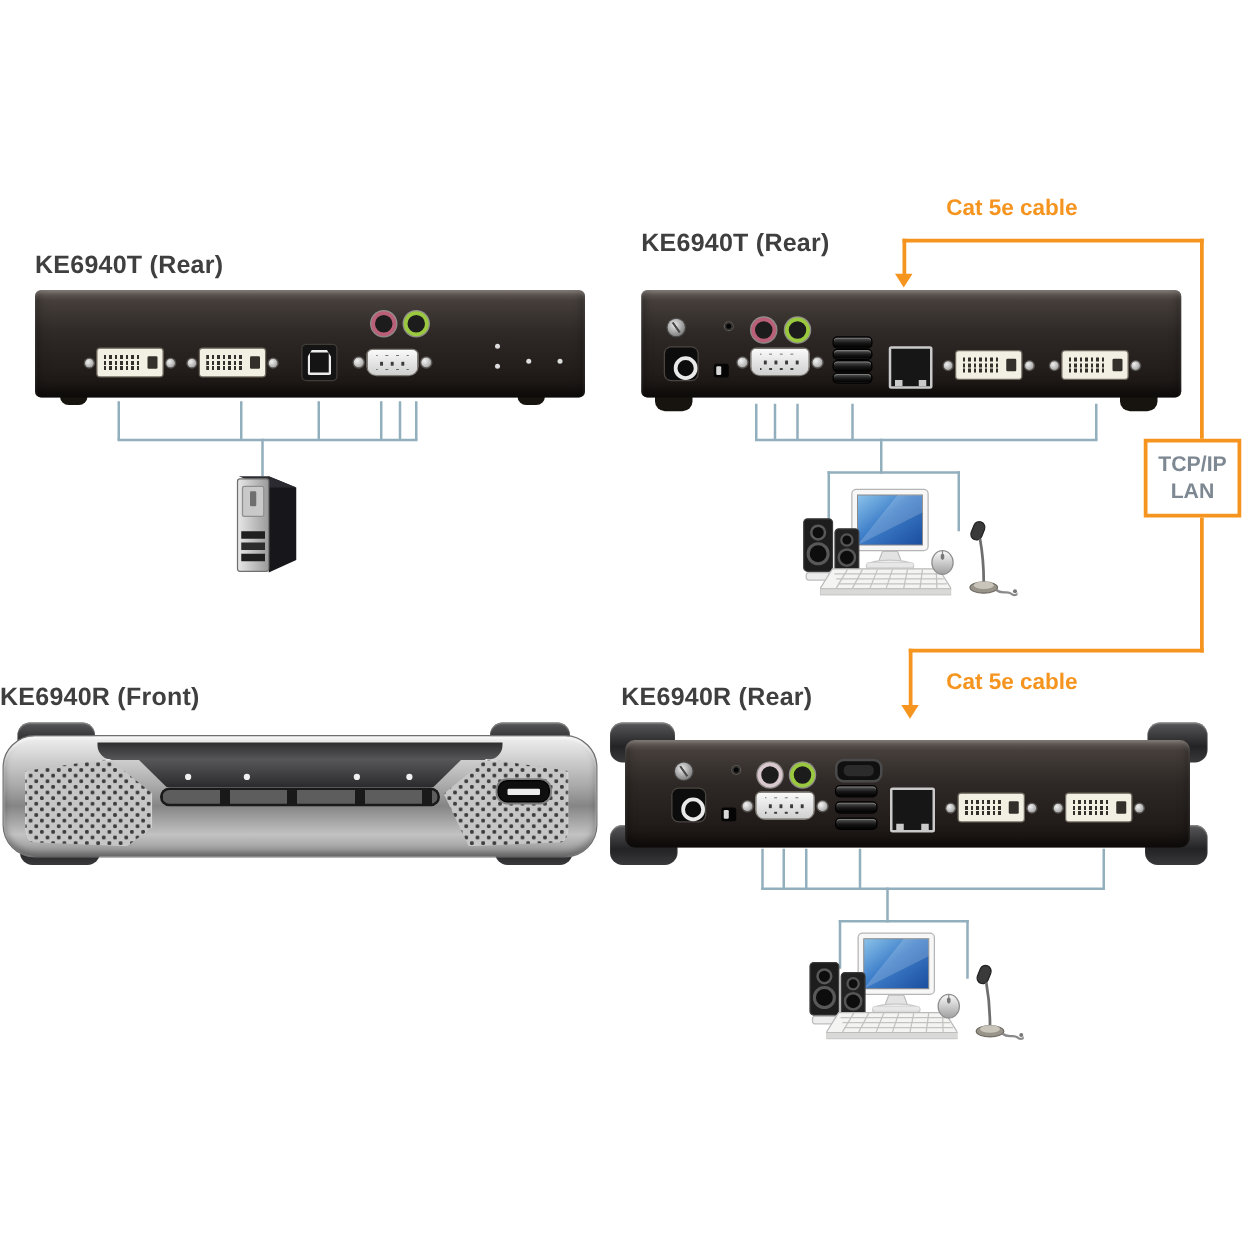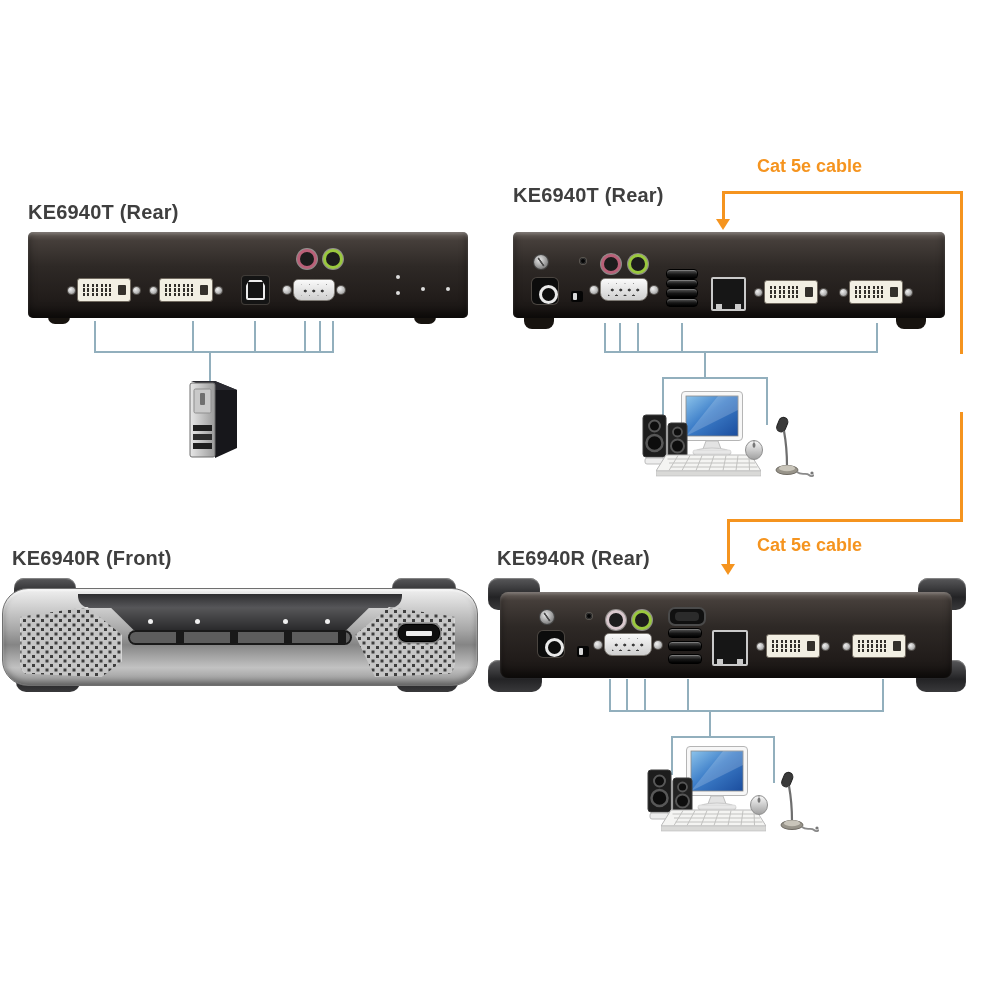--- a/index.html
+++ b/index.html
@@ -238,28 +238,32 @@
     <svg class="c-mic" viewBox="0 0 52 66">
       <rect x="16" y="1" width="9" height="15" rx="4.5" transform="rotate(22 20 8)" fill="#3a3a3a" stroke="#222"></rect>
       <path d="M22 15 C24 26 25 36 25 50" fill="none" stroke="#6e6e6e" stroke-width="2.2"></path>
       <ellipse cx="25" cy="54" rx="11" ry="4.5" fill="#98948a" stroke="#6e6a62"></ellipse>
       <ellipse cx="25" cy="52.2" rx="8" ry="3" fill="#c9c5ba"></ellipse>
       <path d="M35 56 c5 4 9 0 12 3 c2 2 5 1 6 -1" fill="none" stroke="#8a8a8a" stroke-width="1.8"></path>
       <circle cx="50" cy="57" r="1.6" fill="#777"></circle>
     </svg>
   </div>
 
+  <div class="lanbox" style="left:915px;top:351px;width:78px;height:63px">
+    <span>TCP/IP</span>
+    <span>LAN</span>
+  </div>
 
   <div class="ol" style="left:960px;top:412px;width:3px;height:110px"></div>
   <div class="ol" style="left:727px;top:519px;width:236px;height:3px"></div>
   <div class="ol" style="left:727px;top:519px;width:3px;height:47px"></div>
   <div class="arrow" style="left:721px;top:564px"></div>
   <div class="cable-label" style="left:757px;top:535px">Cat 5e cable</div>
 
-  <div class="title" style="left:12px;top:547px">KE6940R (Front)</div>
+  <div class="title" style="left:0;top:547px">KE6940R (Front)</div>
 
   <div style="position:absolute;left:0;top:575px;width:480px;height:120px">
     <div class="bumper" style="left:14px;top:3px;width:62px;height:30px"></div>
     <div class="bumper" style="left:392px;top:3px;width:64px;height:30px"></div>
     <div class="bumper" style="left:16px;top:87px;width:64px;height:30px"></div>
     <div class="bumper" style="left:396px;top:87px;width:62px;height:30px"></div>
     <div class="rxf-body" style="left:2px;top:13px;width:474px;height:96px"></div>
     <div class="rxf-roof" style="left:78px;top:19px;width:324px;height:14px"></div>
     <div class="rxf-slant" style="left:100px;top:33px;width:280px;height:22px"></div>
     <div class="grille left" style="left:20px;top:32px;width:102px;height:70px"></div>

